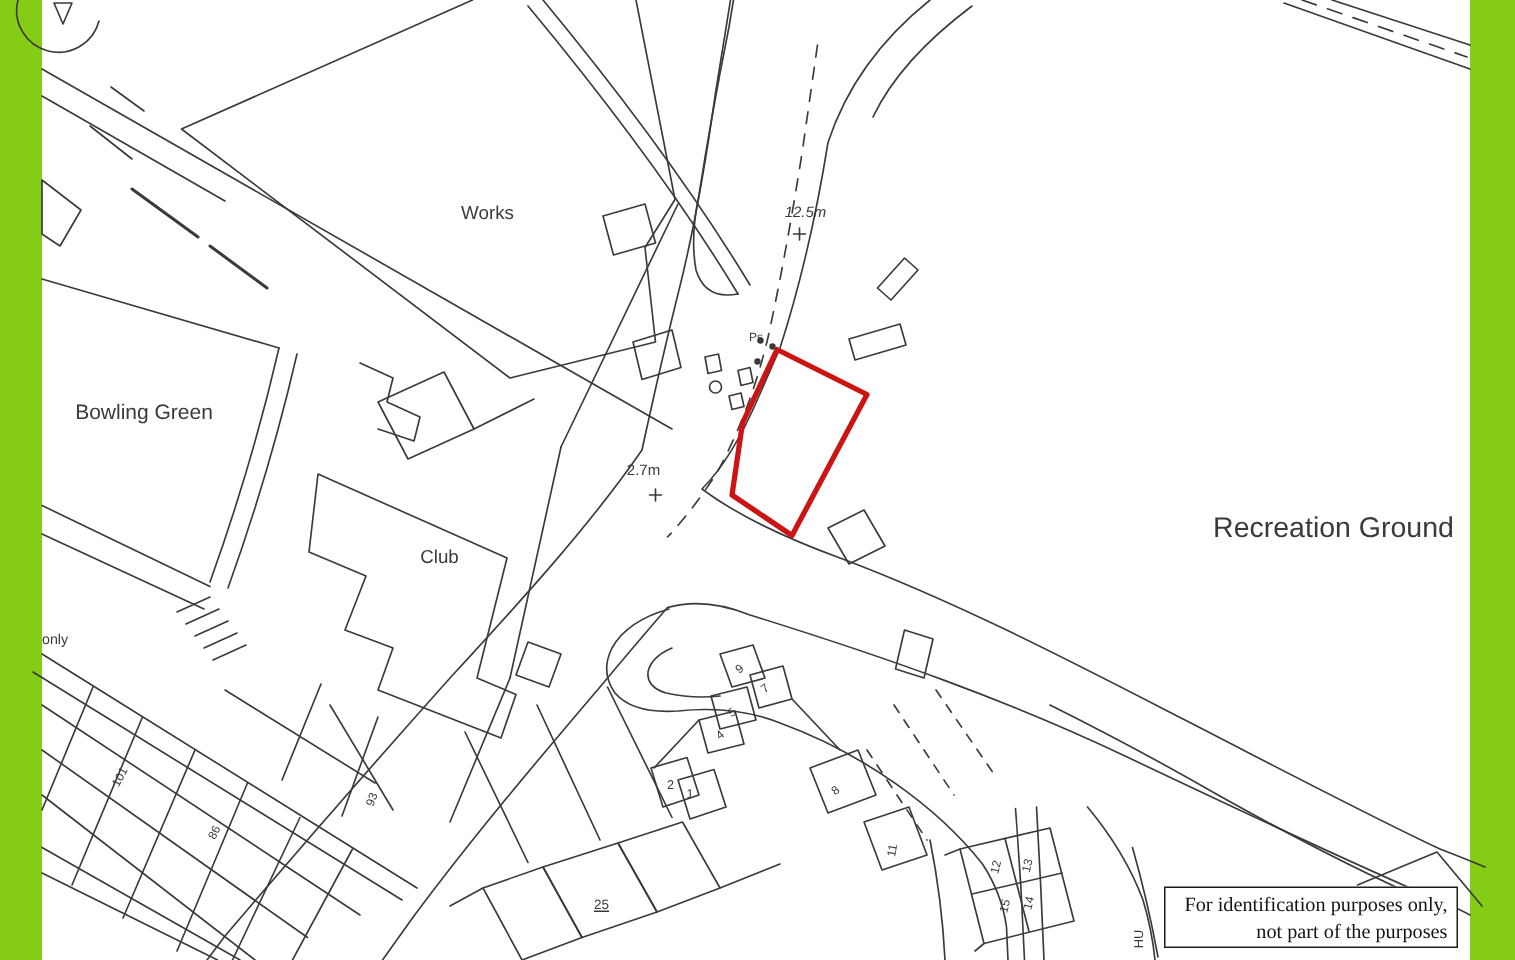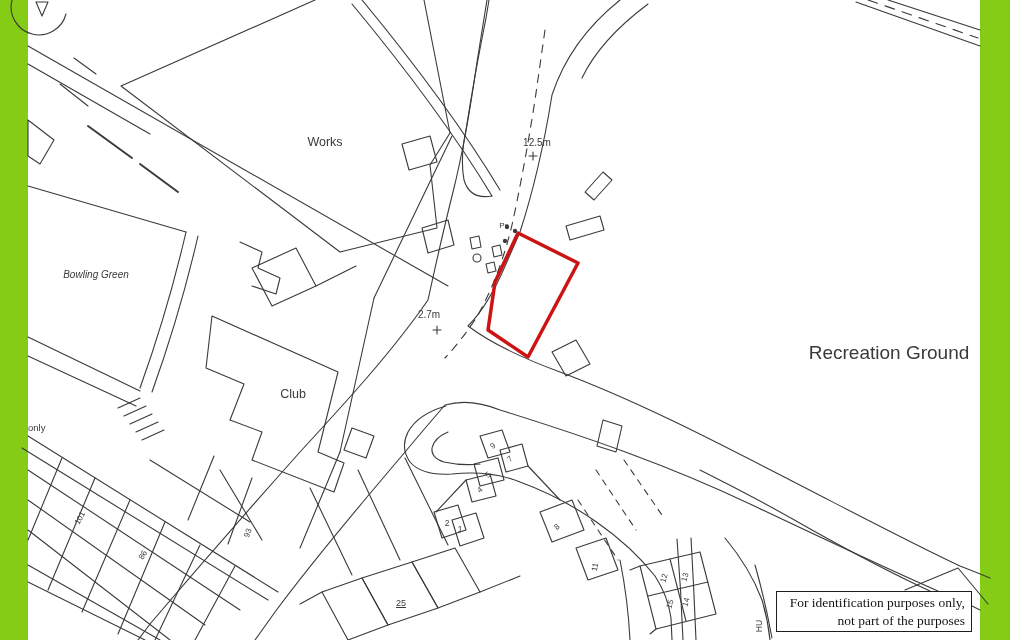--- a/index.html
+++ b/index.html
@@ -155,24 +155,24 @@
       <path d="M28,470 L240,610 M28,500 L205,625 M28,530 L170,640"></path>
       <path d="M28,565 L160,640 M28,582 L145,640"></path>
       <path d="M95,478 L48,590 M130,500 L82,612 M165,522 L118,634 M200,545 L155,640 M235,566 L195,640 M62,458 L28,540"></path>
       <path d="M150,460 L250,522 M220,470 L262,540"></path>
       <path d="M214,456 L188,520 M252,478 L228,544"></path>
     </g>
   </svg>
 
   <div class="label-layer">
       <span class="map-label" style="left: 325px; top: 142px; font-size: 12.5px; transform: translate(-50%, -50%) rotate(0deg);">Works</span>
-      <span class="map-label" style="left: 96px; top: 274px; font-size: 10px; transform: translate(-50%, -50%) rotate(0deg); font-style: italic;">Bowling Green</span>
-      <span class="map-label" style="left: 293px; top: 394px; font-size: 12.5px; transform: translate(-50%, -50%) rotate(0deg);">Club</span>
+      <span class="map-label" style="left: 96px; top: 274px; font-size: 14px; transform: translate(-50%, -50%) rotate(0deg);">Bowling Green</span>
+      <span class="map-label" style="left: 293px; top: 371px; font-size: 12.5px; transform: translate(-50%, -50%) rotate(0deg);">Club</span>
       <span class="map-label" style="left: 889px; top: 353px; font-size: 19px; transform: translate(-50%, -50%) rotate(0deg);">Recreation Ground</span>
-      <span class="map-label" style="left: 537px; top: 142px; font-size: 10px; transform: translate(-50%, -50%) rotate(0deg);">12.5m</span>
+      <span class="map-label" style="left: 537px; top: 142px; font-size: 10px; transform: translate(-50%, -50%) rotate(0deg); font-style: italic;">12.5m</span>
       <span class="map-label" style="left: 429px; top: 314px; font-size: 10px; transform: translate(-50%, -50%) rotate(0deg);">2.7m</span>
       <span class="map-label" style="left: 504px; top: 225px; font-size: 8px; transform: translate(-50%, -50%) rotate(0deg);">Ps</span>
       <span class="map-label" style="left: 28px; top: 427px; font-size: 9.5px; transform: translate(0%, -50%) rotate(0deg);">only</span>
       <span class="map-label" style="left: 80px; top: 518px; font-size: 8px; transform: translate(-50%, -50%) rotate(-62deg);">101</span>
       <span class="map-label" style="left: 143px; top: 555px; font-size: 8px; transform: translate(-50%, -50%) rotate(-62deg);">86</span>
       <span class="map-label" style="left: 248px; top: 533px; font-size: 8px; transform: translate(-50%, -50%) rotate(-70deg);">93</span>
       <span class="map-label" style="left: 493px; top: 446px; font-size: 8px; transform: translate(-50%, -50%) rotate(-38deg);">9</span>
       <span class="map-label" style="left: 510px; top: 459px; font-size: 8px; transform: translate(-50%, -50%) rotate(-38deg);">7</span>
       <span class="map-label" style="left: 488px; top: 475px; font-size: 8px; transform: translate(-50%, -50%) rotate(-38deg);">5</span>
       <span class="map-label" style="left: 480px; top: 490px; font-size: 8px; transform: translate(-50%, -50%) rotate(-38deg);">4</span>

